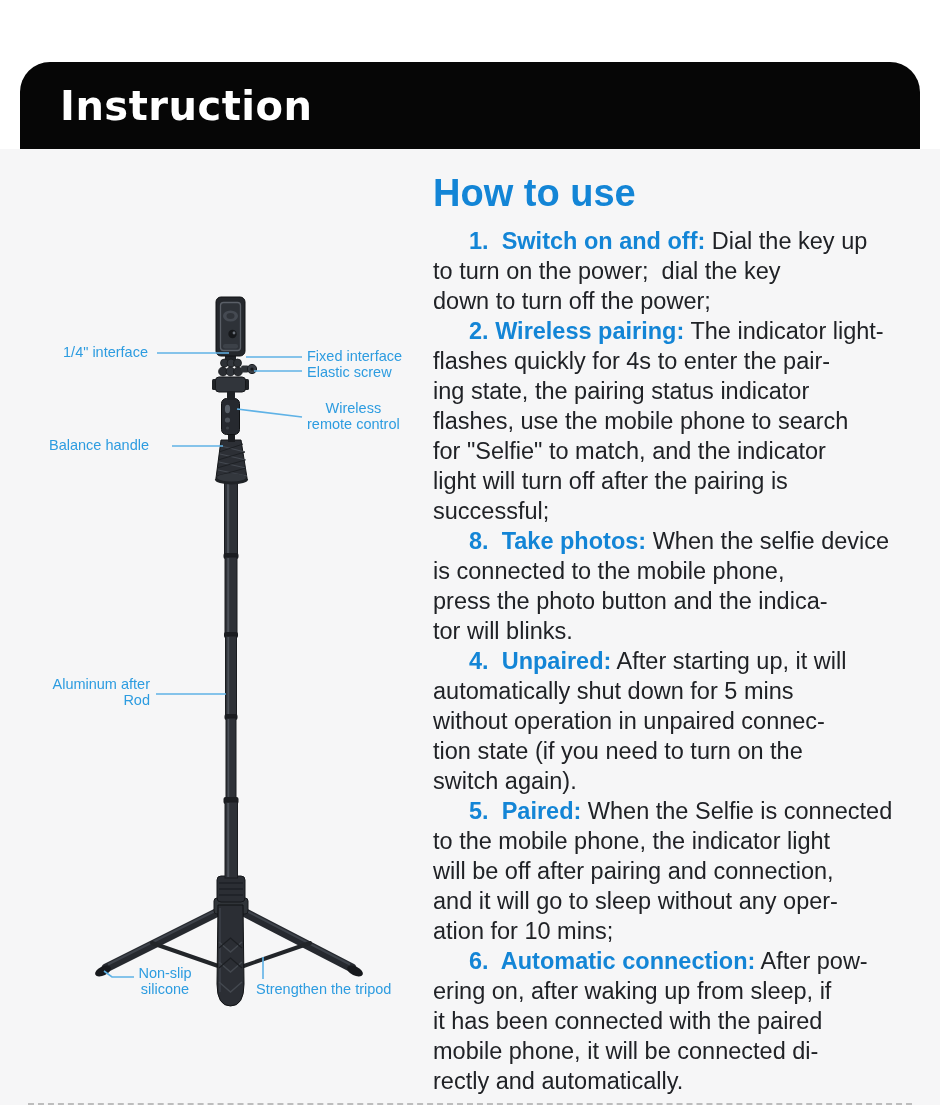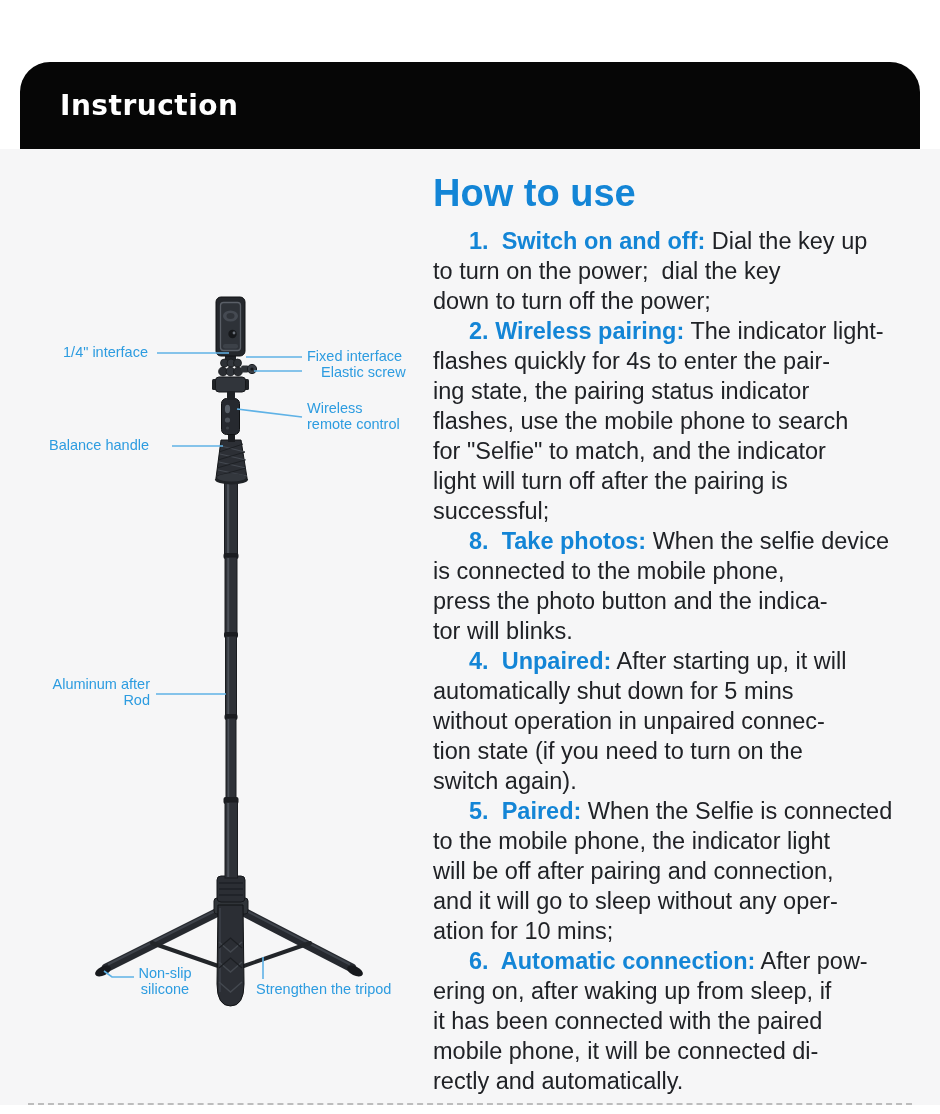--- a/index.html
+++ b/index.html
@@ -10,30 +10,31 @@
   .content-bg{
     position:absolute;left:0;top:149px;width:940px;height:956px;
     background:#f6f6f7;
   }
   .title-bar{
     position:absolute;left:20px;top:62px;width:900px;height:87px;
     background:#060606;border-radius:30px 30px 0 0;
     display:flex;align-items:center;padding-left:40px;box-sizing:border-box;
   }
   .title-bar .title{
-    color:#ffffff;font-size:28px;font-weight:bold;letter-spacing:0.5px;
+    color:#ffffff;font-size:40px;font-weight:bold;letter-spacing:0.5px;
     font-family:"DejaVu Sans","Liberation Sans",sans-serif;
   }
   .diagram{
     position:absolute;left:0;top:150px;width:440px;height:930px;
   }
   .diagram svg{position:absolute;left:0;top:0;}
   .dlabel{
     position:absolute;color:#2d9ce0;font-size:14.5px;line-height:15.5px;
     white-space:pre-line;
+    text-align:center;
   }
   .dlabel.r{text-align:right;}
   .howto{
     position:absolute;left:433px;top:172px;width:520px;
   }
   .howto h2{
     margin:0 0 12px 0;font-size:38px;line-height:42px;font-weight:bold;
     color:#1385d6;font-family:"Liberation Sans",sans-serif;
   }
   .howto p{
@@ -155,21 +156,21 @@
       <path d="M237,409 L302,417"></path>
       <path d="M172,446 L223,446"></path>
       <path d="M156,694 L226,694"></path>
       <path d="M104,971 L112,977 L134,977"></path>
       <path d="M263,957 L263,979"></path>
     </g>
   </svg>
 
   <span class="dlabel r" style="right:292px;top:195px">1/4" interface</span>
   <span class="dlabel" style="left:307px;top:199px">Fixed interface</span>
-  <span class="dlabel" style="left:321px;top:215px">Elastic screw</span>
+  <span class="dlabel" style="left:307px;top:215px">Elastic screw</span>
   <span class="dlabel" style="left:307px;top:251px">Wireless
 remote control</span>
   <span class="dlabel r" style="right:291px;top:288px">Balance handle</span>
   <span class="dlabel r" style="right:290px;top:527px">Aluminum after
 Rod</span>
   <span class="dlabel" style="left:134px;top:816px;width:62px;text-align:center">Non-slip
 silicone</span>
   <span class="dlabel" style="left:256px;top:832px">Strengthen the tripod</span>
 </div>
 

